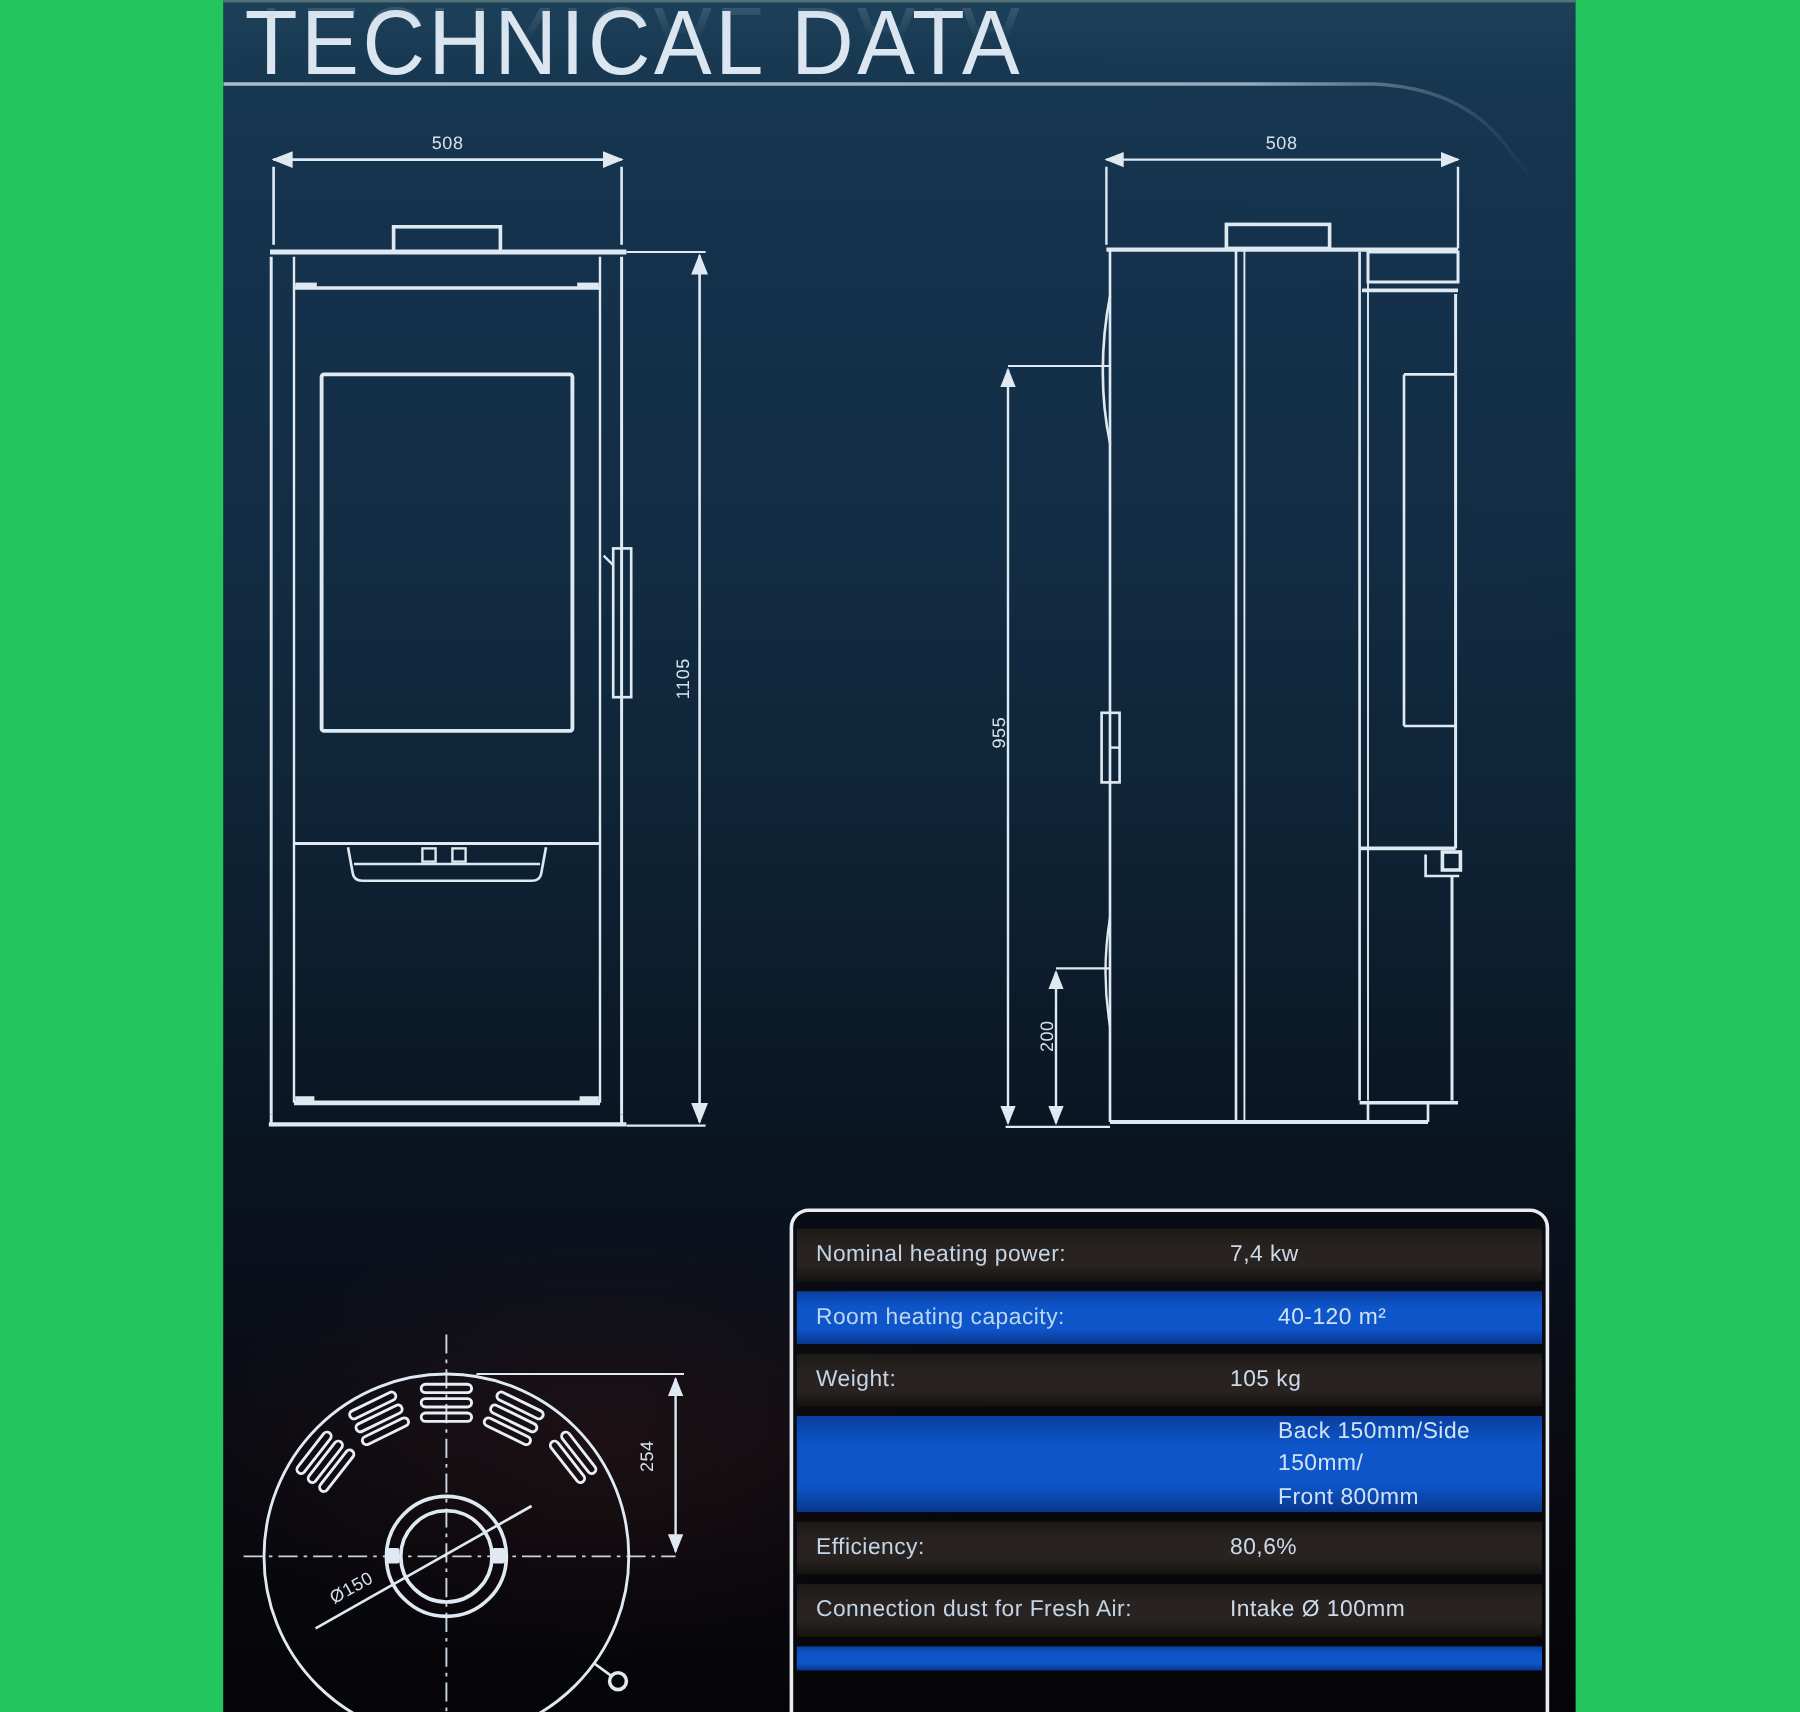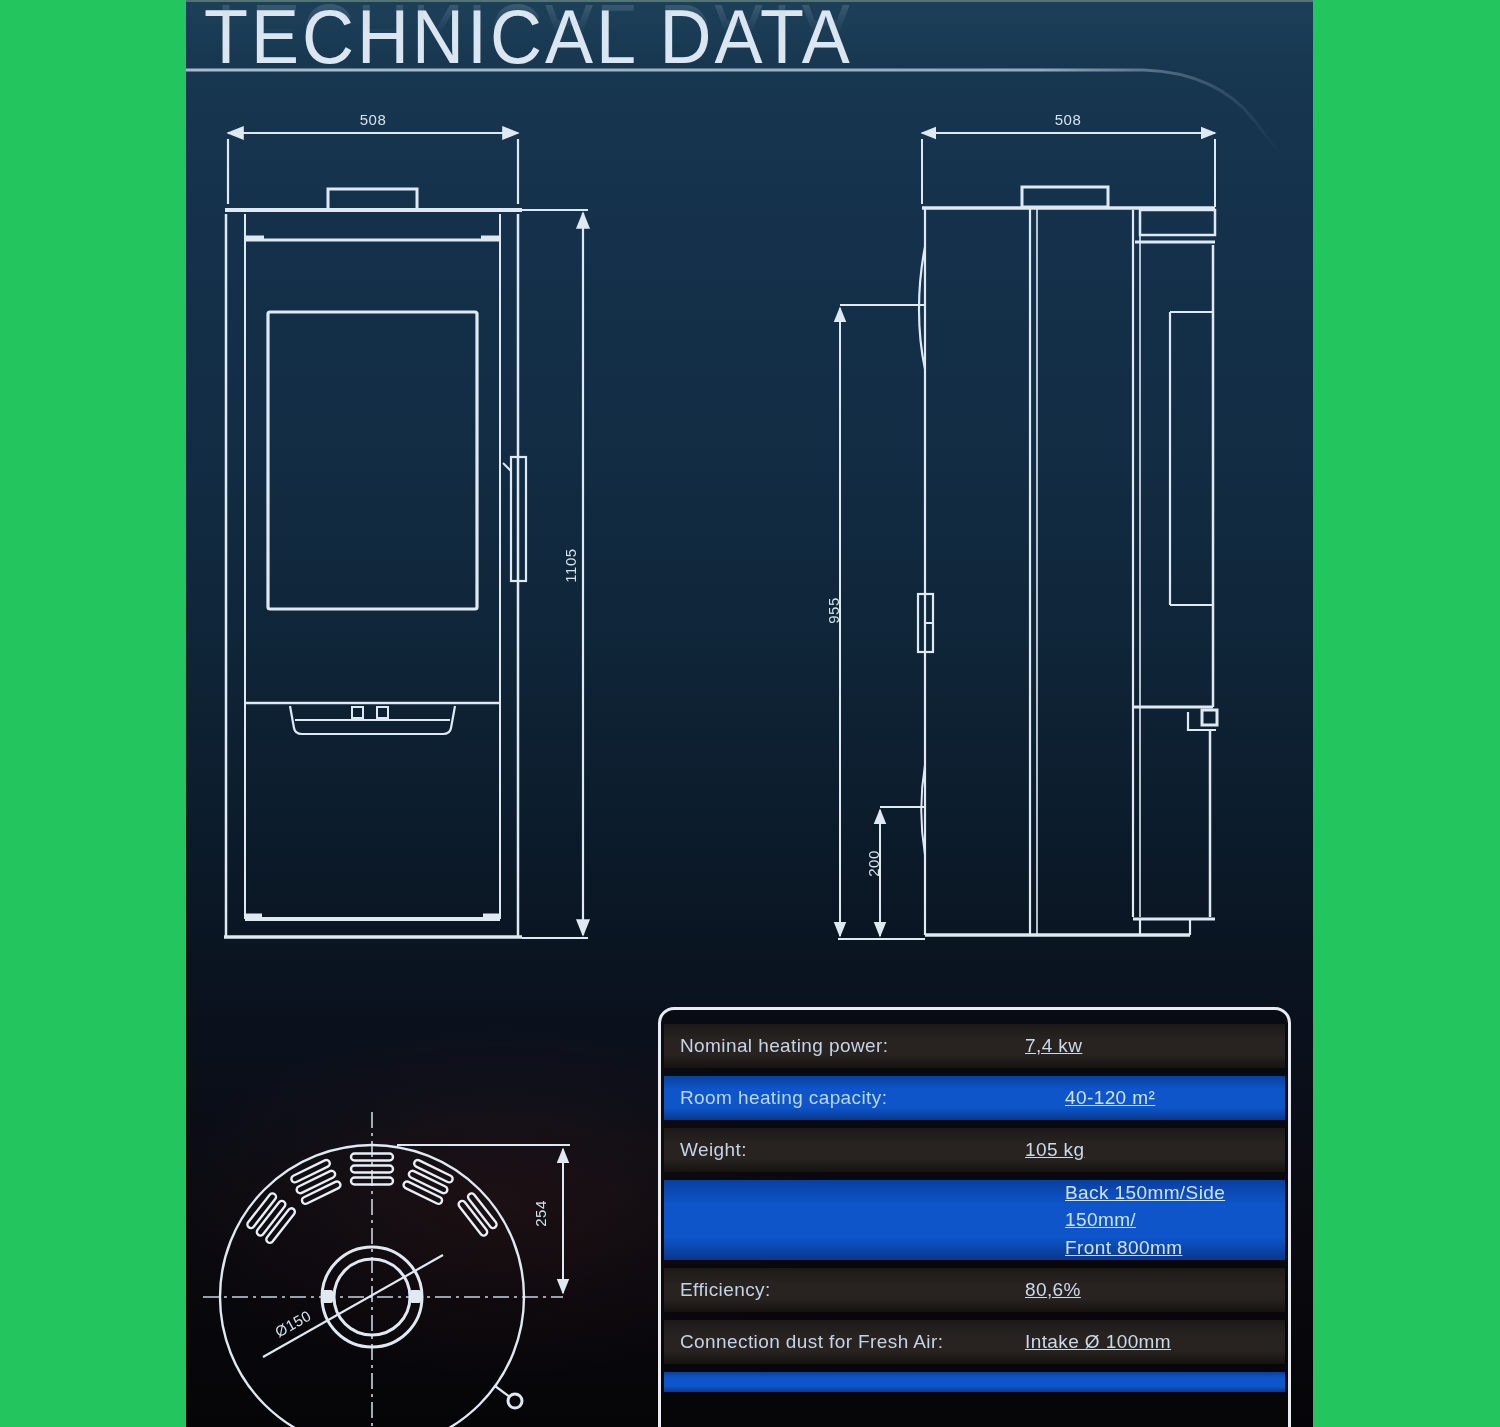--- a/index.html
+++ b/index.html
@@ -35,21 +35,21 @@
      padding-top:14px;box-sizing:border-box;}
   .row{position:relative;height:44px;margin:0 3px 8px 3px;}
   .row.dark{background:linear-gradient(180deg,#1b1917 0%,#282321 35%,#282321 70%,#151210 100%);}
   .row.blue{background:linear-gradient(180deg,#0a3f9f 0%,#0d55c9 30%,#0d55c9 72%,#09378d 100%);}
   .row.tall{height:80px;}
   .row.partial{height:20px;margin-bottom:0;}
   .cell{position:absolute;top:0;bottom:0;display:flex;align-items:center;
         font-size:19px;letter-spacing:.4px;}
   .cell.label{left:16px;color:#c3d4e6;}
   .row.blue .cell.label{color:#bcd6f2;}
-  .cell.value{left:361px;color:#ccd9e8;white-space:pre-line;line-height:1.45;text-decoration:underline;}
+  .cell.value{left:361px;color:#ccd9e8;white-space:pre-line;line-height:1.45;}
   .row.blue .cell.value{color:#cfe2f5;margin-left:40px;}
 </style>
 </head>
 <body>
 
 <div class="page">
   <div class="panel">
 
     <div class="title">TECHNICAL DATA</div>
     <div class="title-mirror">TECHNICAL DATA</div>

